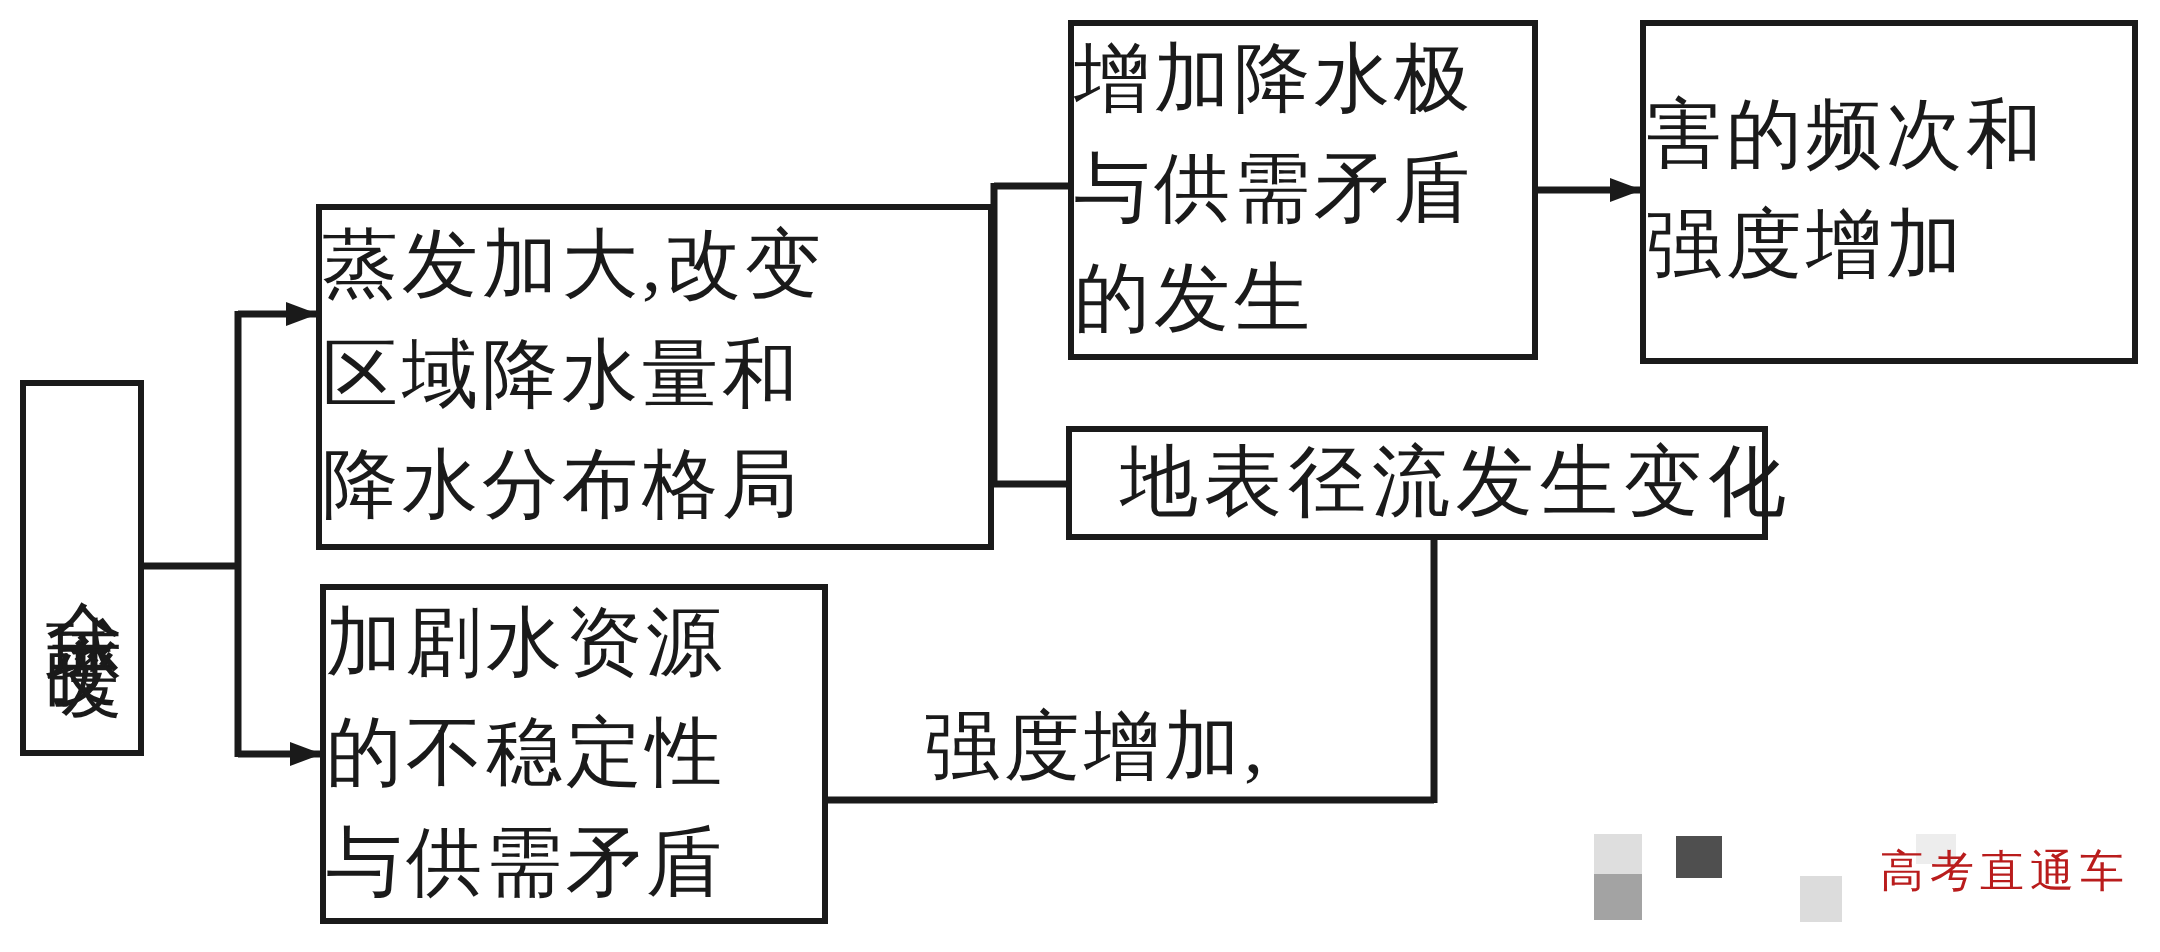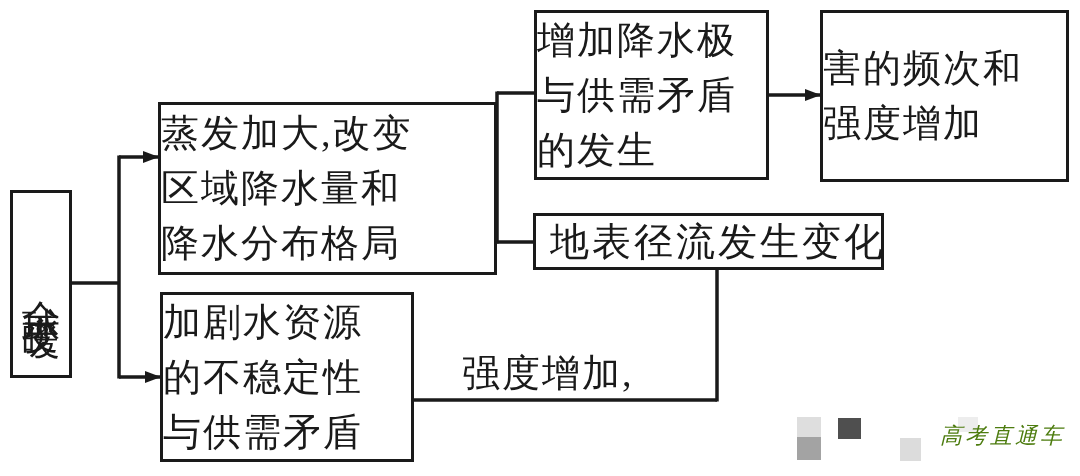--- a/index.html
+++ b/index.html
@@ -36,21 +36,21 @@
   #node-global-warming .vtext {
     writing-mode: vertical-rl;
     font-size: 38px;
     letter-spacing: 7px;
     line-height: 56px;
   }
   #node-evaporation { left: 158px; top: 70px;  width: 339px; height: 173px; margin-top: 32px; }
   #node-extreme     { left: 534px; top: 10px;  width: 235px; height: 170px; }
   #node-disaster    { left: 820px; top: 10px;  width: 249px; height: 172px; }
   #node-runoff      { left: 533px; top: 213px; width: 351px; height: 57px; }
-  #node-runoff .line { font-size: 39px; line-height: 48px; padding-left: 14px; letter-spacing: 3px; }
+  #node-runoff .line { font-size: 39px; line-height: 48px; padding-left: 24px; letter-spacing: 3px; }
   #node-water       { left: 160px; top: 292px; width: 254px; height: 170px; }
 
   #connectors {
     position: absolute; left: 0; top: 0;
     width: 1080px; height: 476px;
     pointer-events: none;
   }
 
   .edge-label {
     position: absolute;
@@ -61,23 +61,22 @@
   }
   #edge-label-1 { left: 462px; top: 348px; }
   #edge-label-2 { left: 462px; top: 404px; }
 
   .wm-square { position: absolute; }
   #watermark-text {
     position: absolute;
     left: 940px; top: 421px;
     font-size: 22px;
     letter-spacing: 3px;
-    color: #4d7c0f;
+    color: #b91c1c;
     white-space: nowrap;
-    font-style: italic;
   }
 </style>
 </head>
 <body>
 
 <div id="canvas">
 
   <svg id="connectors" viewBox="0 0 1080 476" xmlns="http://www.w3.org/2000/svg">
     <defs>
       <marker id="arrow" markerUnits="userSpaceOnUse" markerWidth="16" markerHeight="12" refX="15" refY="6" orient="auto">

